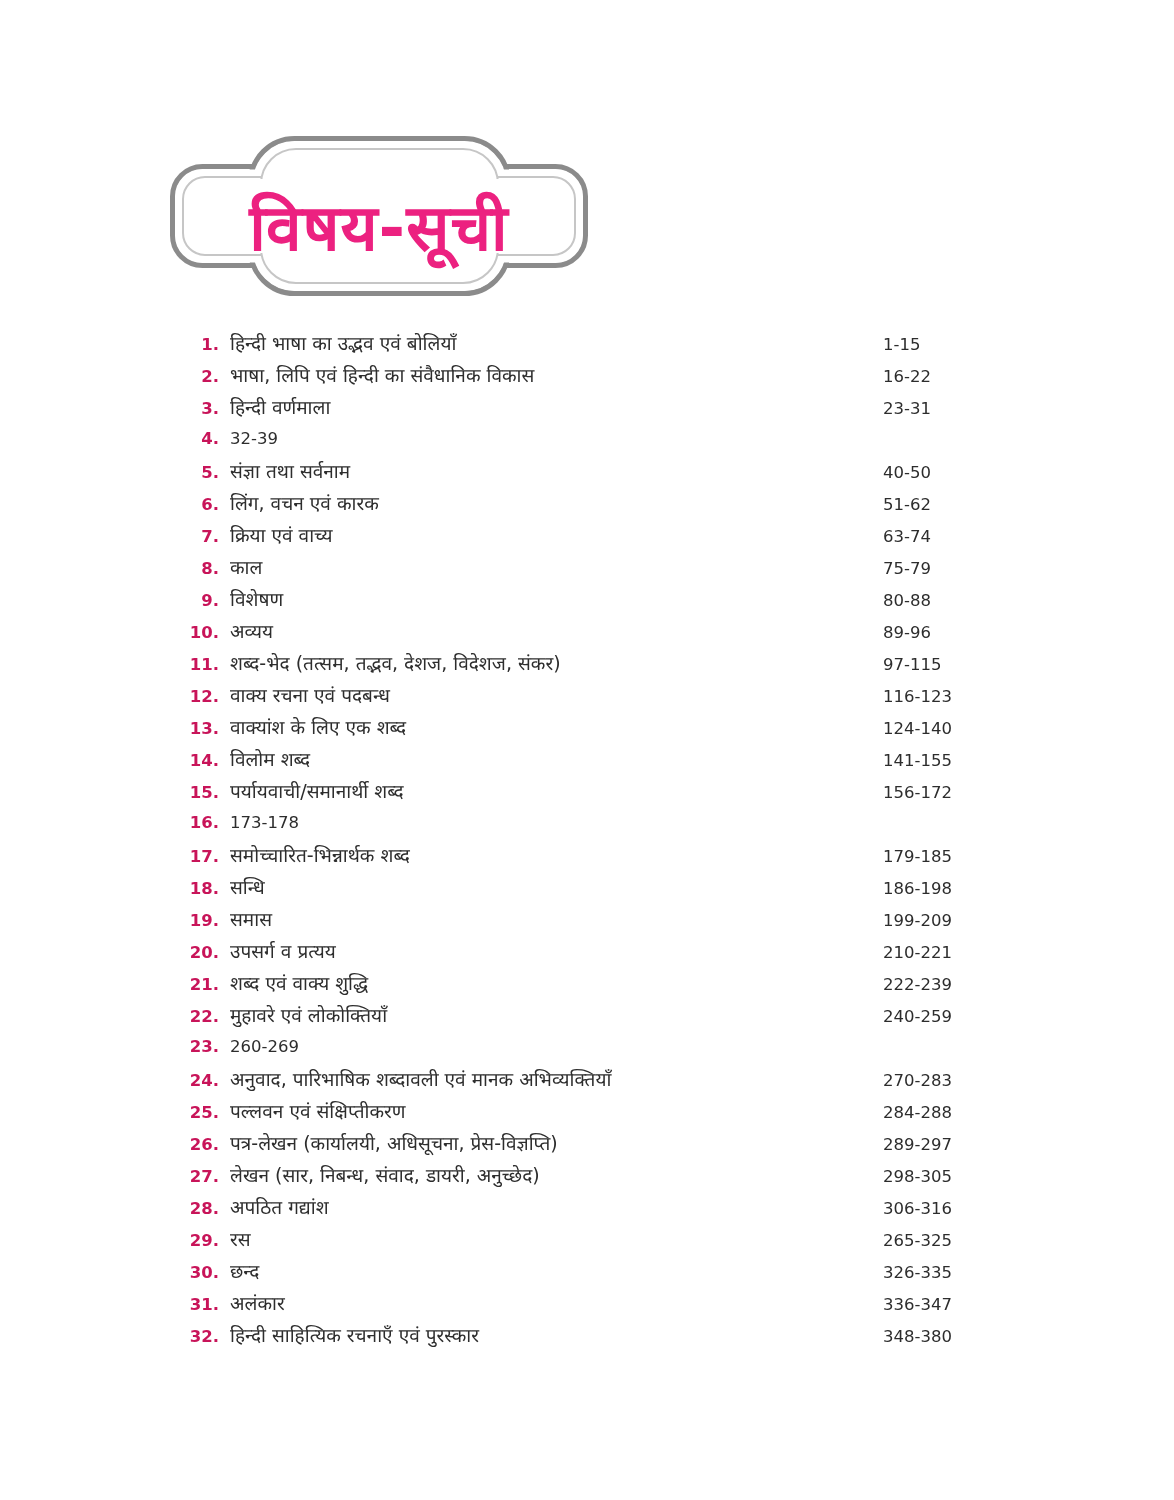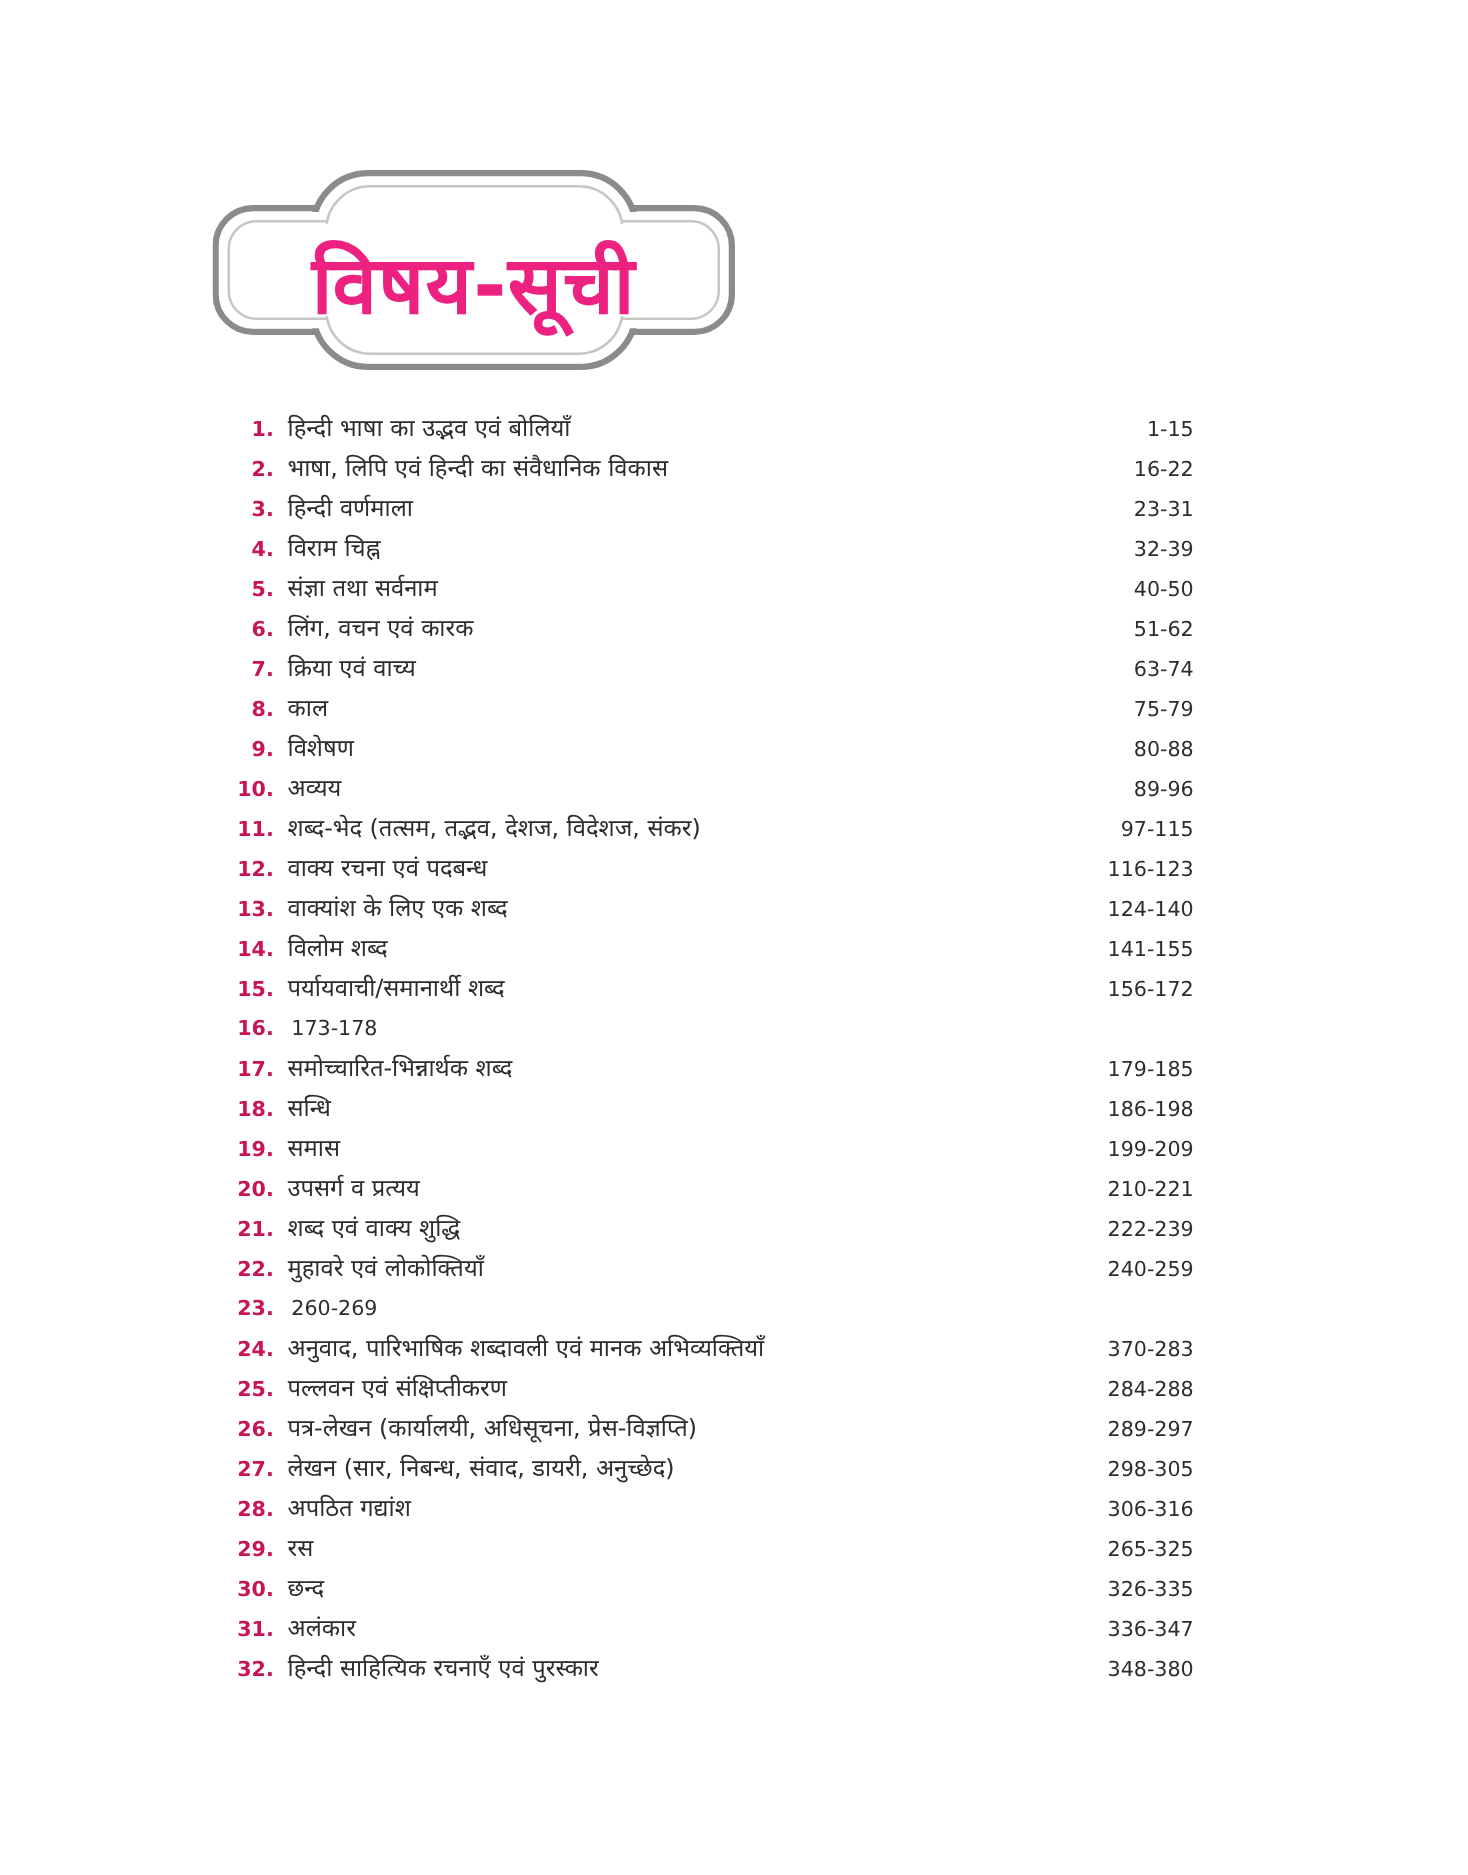--- a/index.html
+++ b/index.html
@@ -77,21 +77,20 @@
   .toc-row .title {
     flex: 1 1 auto;
     font-size: 19px;
     color: var(--text-dark);
     overflow: hidden;
   }
   .toc-row .pages {
     flex: none;
     font-size: 16.5px;
     color: var(--text-dark);
-    text-align: right;
     min-width: 72px;
   }
 </style>
 </head>
 <body>
 
 <div class="page" style="--title-pink: #ec2180; --number-pink: #c81459; --text-dark: #2d2d2d;">
 
   <div class="badge">
     <svg viewBox="0 0 418 160" aria-hidden="true">
@@ -123,21 +122,20 @@
   </div>
 
   <div class="toc-row">
     <span class="num">3.</span>
     <span class="title">हिन्दी वर्णमाला</span>
     <span class="pages">23-31</span>
   </div>
 
   <div class="toc-row">
     <span class="num">4.</span>
-    <span class="title">विराम चिह्न</span>
     <span class="pages">32-39</span>
   </div>
 
   <div class="toc-row">
     <span class="num">5.</span>
     <span class="title">संज्ञा तथा सर्वनाम</span>
     <span class="pages">40-50</span>
   </div>
 
   <div class="toc-row">
@@ -242,21 +240,21 @@
   </div>
 
   <div class="toc-row">
     <span class="num">23.</span>
     <span class="pages">260-269</span>
   </div>
 
   <div class="toc-row">
     <span class="num">24.</span>
     <span class="title">अनुवाद, पारिभाषिक शब्दावली एवं मानक अभिव्यक्तियाँ</span>
-    <span class="pages">370-283</span>
+    <span class="pages">270-283</span>
   </div>
 
   <div class="toc-row">
     <span class="num">25.</span>
     <span class="title">पल्लवन एवं संक्षिप्तीकरण</span>
     <span class="pages">284-288</span>
   </div>
 
   <div class="toc-row">
     <span class="num">26.</span>

